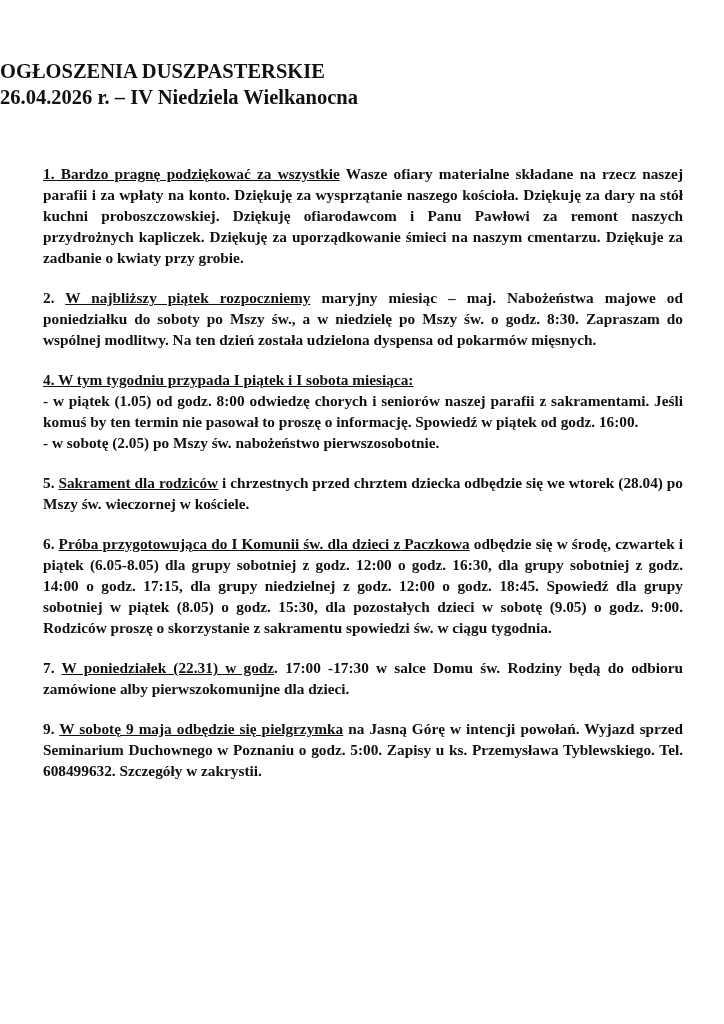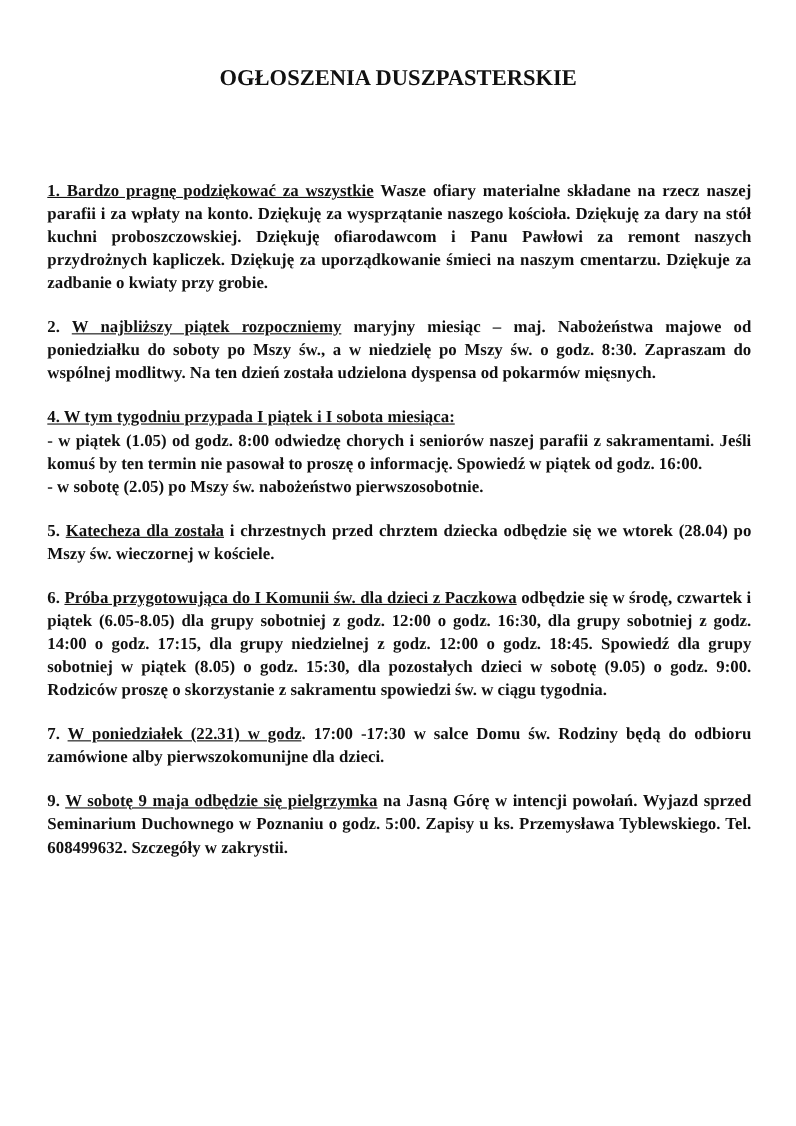--- a/index.html
+++ b/index.html
@@ -4,52 +4,53 @@
   <style>
     html, body { margin: 0; padding: 0; background: #ffffff; }
     body {
       width: 724px; height: 1024px; overflow: hidden;
       font-family: "Liberation Serif", "DejaVu Serif", serif;
       color: #111111;
     }
     .page { position: relative; width: 724px; height: 1024px; }
     .title-block {
       position: absolute; top: 58px; left: 0; width: 724px;
-      text-align: center; font-weight: bold; font-size: 20.5px; line-height: 26px;
+      font-weight: bold; font-size: 20.5px; line-height: 26px;
     }
     .body {
       position: absolute; top: 147px; left: 43px; width: 640px;
       font-weight: bold; font-size: 15.3px; line-height: 21px;
     }
     .para { text-align: justify; margin: 16px 0 19px 0; }
     .u { text-decoration: underline; }
     .block-line { display: block; text-align: justify; text-align-last: justify; }
     .block-line.end { text-align-last: left; }
   </style>
 </head>
 <body>
 
 <div class="page">
   <div class="title-block">
     <div>OGŁOSZENIA DUSZPASTERSKIE</div>
+    <div>26.04.2026 r.  – IV Niedziela Wielkanocna</div>
   </div>
 
   <div class="body">
     <p class="para last"><span class="u">1. Bardzo pragnę podziękować za wszystkie</span><span> Wasze ofiary materialne składane na rzecz naszej parafii i za wpłaty na konto. Dziękuję za wysprzątanie naszego kościoła. Dziękuję za dary na stół kuchni proboszczowskiej. Dziękuję ofiarodawcom i Panu Pawłowi za remont naszych przydrożnych kapliczek. Dziękuję za uporządkowanie śmieci na naszym cmentarzu.  Dziękuje za zadbanie o kwiaty przy grobie.</span></p>
 
     <p class="para last"><span>2. </span><span class="u">W najbliższy piątek rozpoczniemy</span><span> maryjny miesiąc – maj. Nabożeństwa majowe od poniedziałku do soboty po Mszy św., a w niedzielę po Mszy św. o godz. 8:30. Zapraszam do wspólnej modlitwy. Na ten dzień została udzielona dyspensa od pokarmów mięsnych.</span></p>
 
 
     <div class="para">
       <span class="u" style="display:block">4. W tym tygodniu przypada I piątek i I sobota miesiąca:</span>
       <span class="block-line end">- w piątek (1.05) od godz. 8:00 odwiedzę chorych i seniorów naszej parafii z sakramentami. Jeśli komuś by ten termin nie pasował to proszę o informację. Spowiedź w piątek od godz. 16:00.</span>
       <span class="block-line end">- w sobotę (2.05) po Mszy św. nabożeństwo pierwszosobotnie.</span>
     </div>
 
-    <p class="para last"><span>5. </span><span class="u">Katecheza dla została</span><span> i chrzestnych przed chrztem dziecka odbędzie się we wtorek (28.04) po Mszy św. wieczornej w kościele.</span></p>
+    <p class="para last"><span>5. </span><span class="u">Sakrament dla rodziców</span><span> i chrzestnych przed chrztem dziecka odbędzie się we wtorek (28.04) po Mszy św. wieczornej w kościele.</span></p>
 
     <p class="para last"><span>6. </span><span class="u">Próba przygotowująca do I Komunii św. dla dzieci z Paczkowa</span><span> odbędzie się w środę, czwartek i piątek (6.05-8.05) dla grupy sobotniej z godz. 12:00 o godz. 16:30, dla grupy sobotniej z godz. 14:00 o godz. 17:15, dla grupy niedzielnej z godz. 12:00 o godz. 18:45. Spowiedź dla grupy sobotniej w piątek (8.05) o godz. 15:30, dla pozostałych dzieci w sobotę (9.05) o godz. 9:00. Rodziców proszę o skorzystanie z sakramentu spowiedzi św. w ciągu tygodnia.</span></p>
 
     <p class="para last"><span>7. </span><span class="u">W poniedziałek (22.31) w godz</span><span>. 17:00 -17:30 w salce Domu św. Rodziny będą do odbioru zamówione alby pierwszokomunijne dla dzieci.</span></p>
 
 
     <p class="para last"><span>9. </span><span class="u">W sobotę 9 maja odbędzie się pielgrzymka</span><span> na Jasną Górę w intencji powołań. Wyjazd sprzed Seminarium Duchownego w Poznaniu o godz. 5:00. Zapisy u ks. Przemysława Tyblewskiego. Tel. 608499632. Szczegóły w zakrystii.</span></p>
 
   </div>
 </div>

